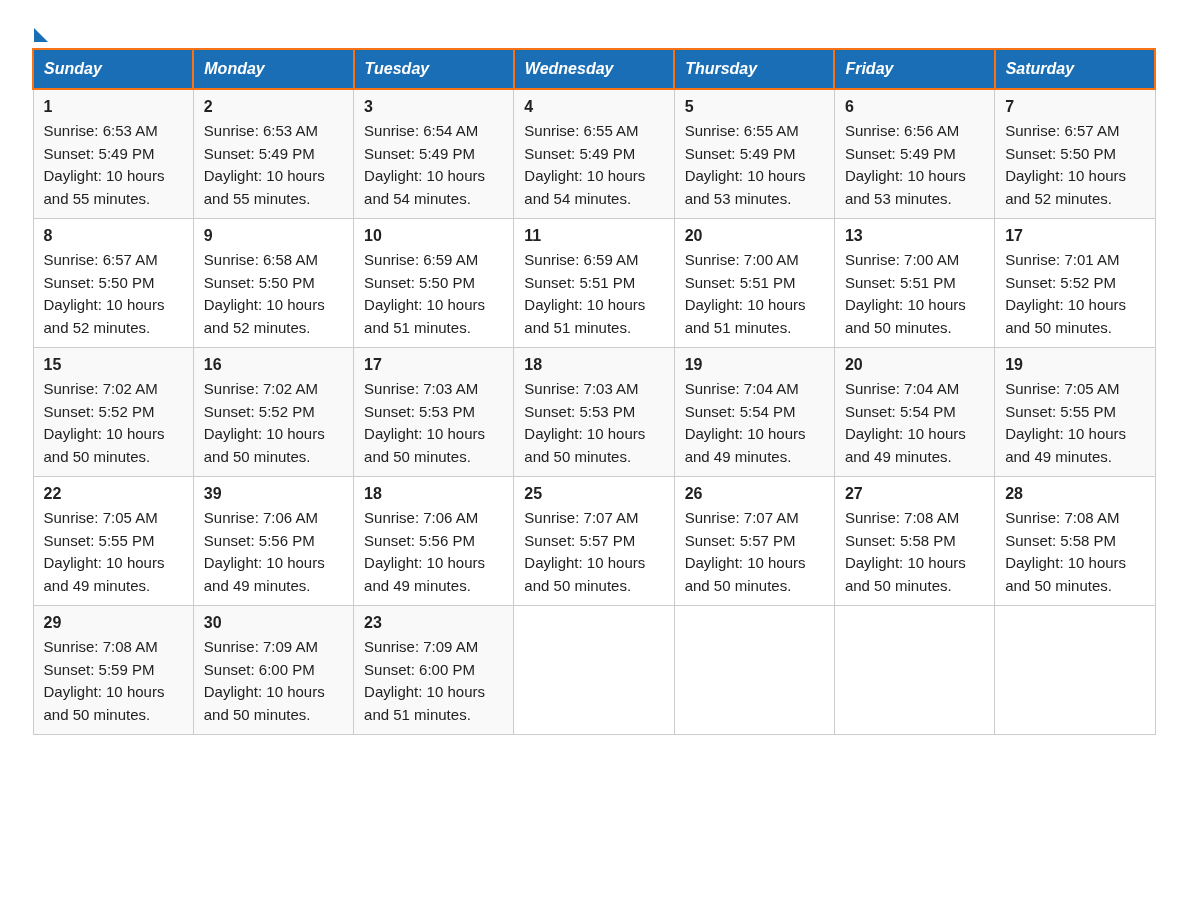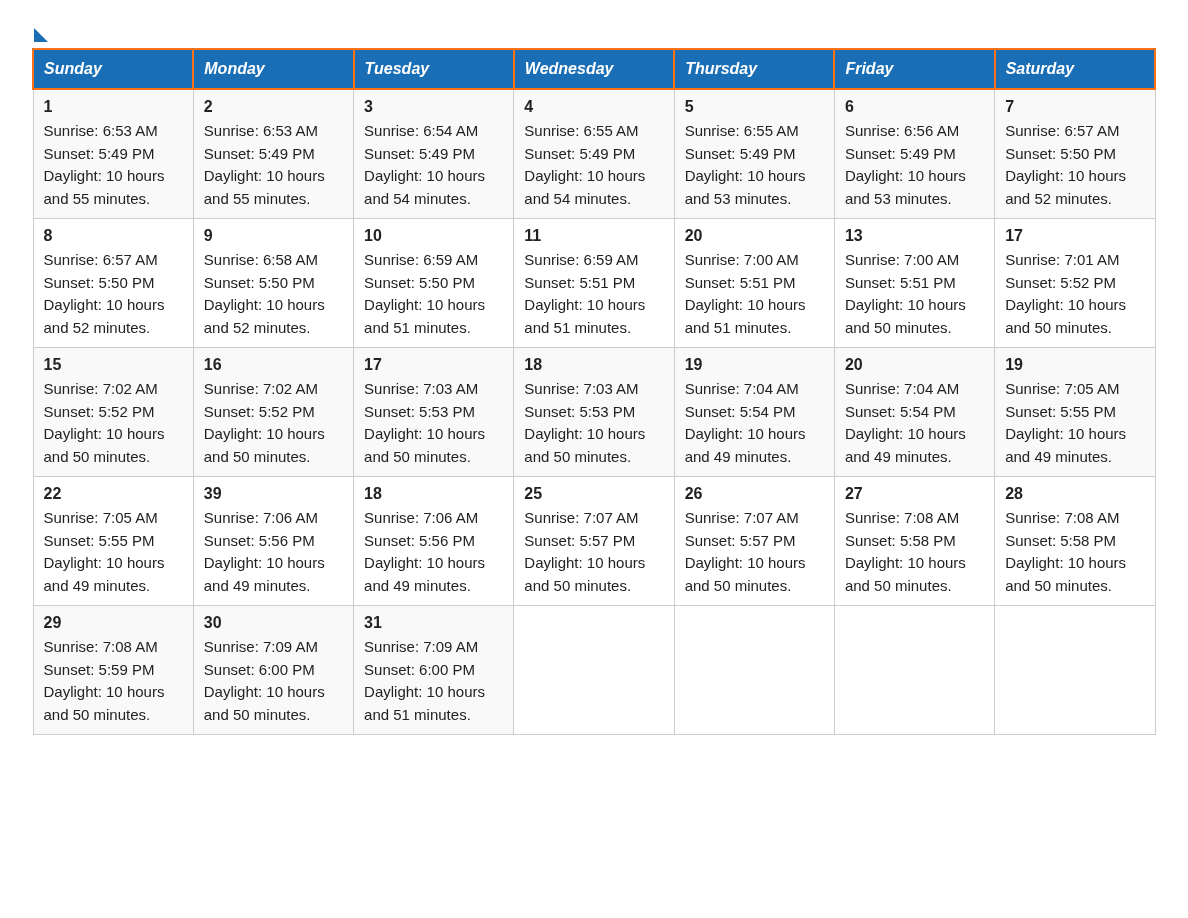--- a/index.html
+++ b/index.html
@@ -265,21 +265,21 @@
       <tr>
         <td>
         <span class="day-number">29</span>
         <span class="day-info">Sunrise: 7:08 AM<br>Sunset: 5:59 PM<br>Daylight: 10 hours<br>and 50 minutes.</span>
       </td>
         <td>
         <span class="day-number">30</span>
         <span class="day-info">Sunrise: 7:09 AM<br>Sunset: 6:00 PM<br>Daylight: 10 hours<br>and 50 minutes.</span>
       </td>
         <td>
-        <span class="day-number">31</span>
+        <span class="day-number">23</span>
         <span class="day-info">Sunrise: 7:09 AM<br>Sunset: 6:00 PM<br>Daylight: 10 hours<br>and 51 minutes.</span>
       </td>
         <td class="empty-cell"></td>
         <td class="empty-cell"></td>
         <td class="empty-cell"></td>
         <td class="empty-cell"></td>
       </tr>
     </tbody>
 </table>
 

